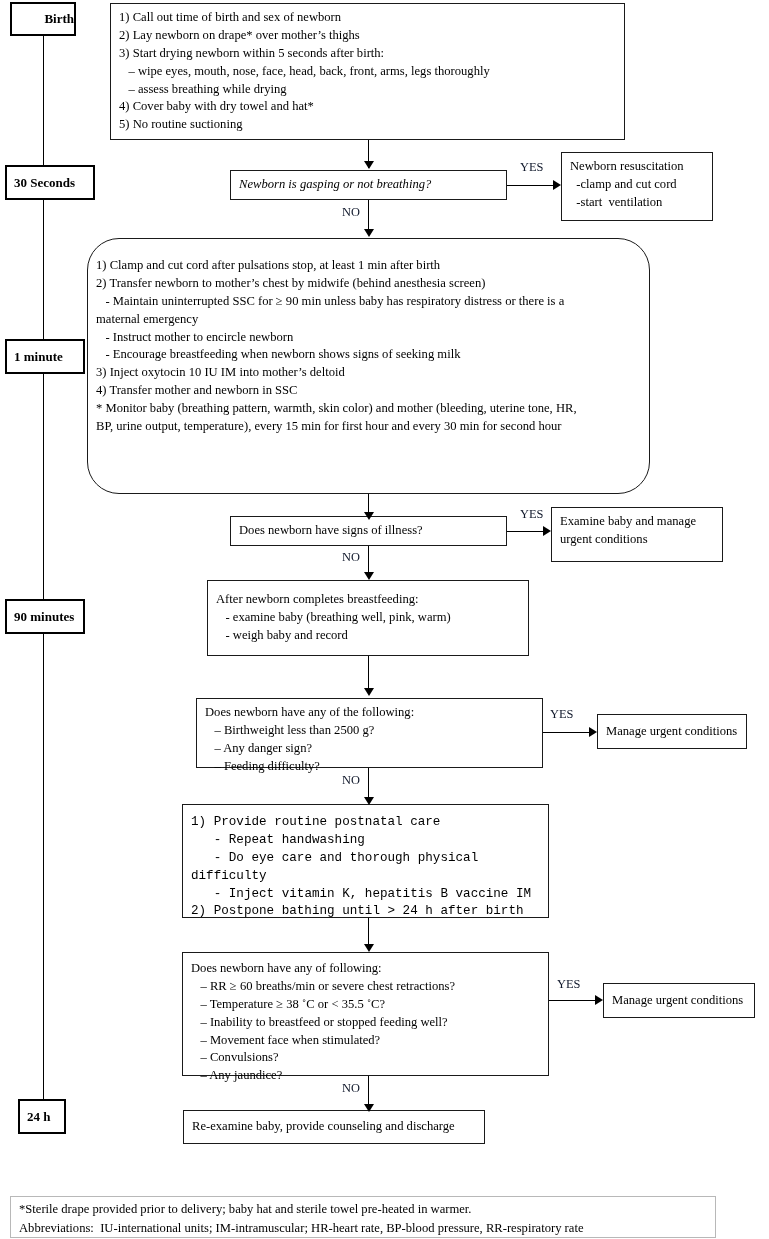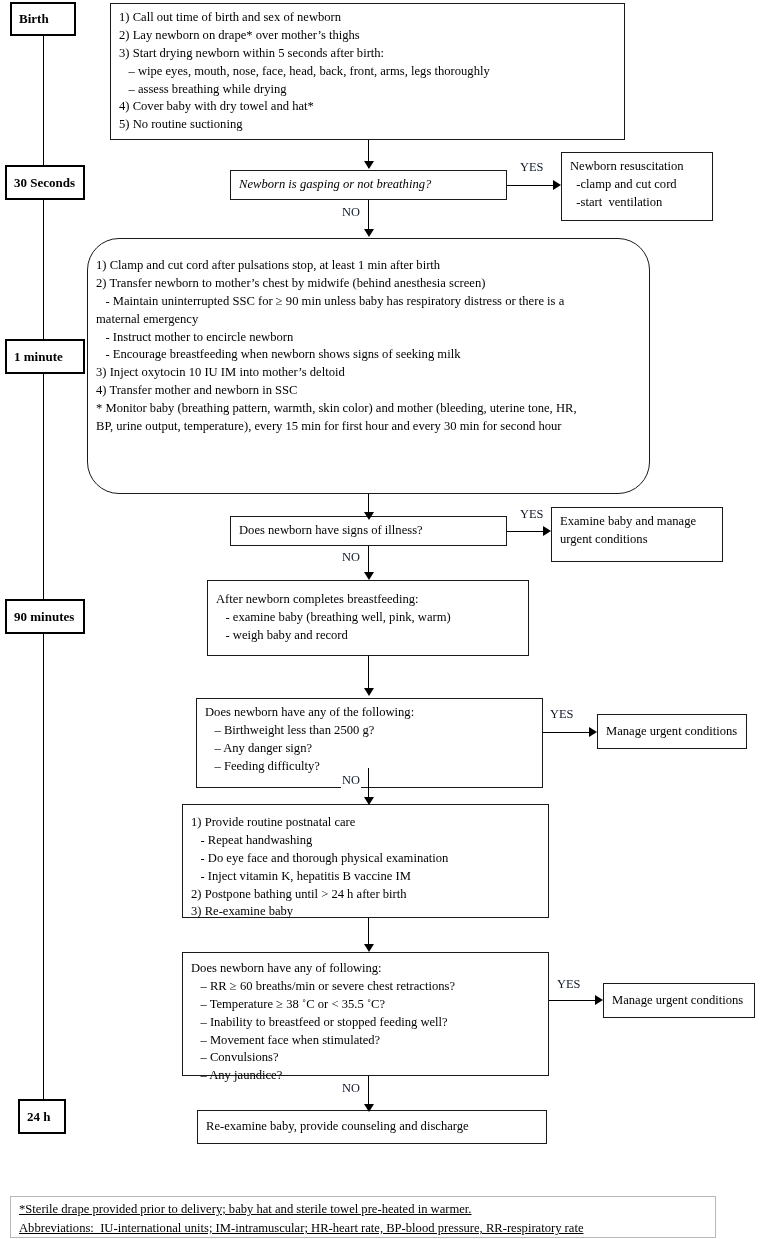--- a/index.html
+++ b/index.html
@@ -96,36 +96,35 @@
     padding-left: 8px;
   }
   .footnote {
     position: absolute;
     box-sizing: border-box;
     border: 1px solid #b8b8b8;
     background: #fff;
     font-size: 12.6px;
     line-height: 1.5;
     padding: 3px 6px 4px 8px;
-    text-decoration: underline;
   }
   .footnote .ln { display: block; white-space: pre-wrap; }
 </style>
 </head>
 <body>
 
 <div id="page">
 
   <div class="vline" style="left:43px; top:36px; height:1090px;"></div>
 
-  <div class="timebox" style="left:10px; top:2px; width:66px; height:34px;">
+  <div class="timebox" style="left:10px; top:2px; width:66px; height:34px;justify-content:flex-end;">
     <span>Birth</span>
   </div>
 
-  <div class="timebox" style="left:5px; top:165px; width:80px; height:35px;text-align:right;">
+  <div class="timebox" style="left:5px; top:165px; width:90px; height:35px;text-align:right;">
     <span>30 Seconds</span>
   </div>
 
   <div class="timebox" style="left:5px; top:339px; width:80px; height:35px;">
     <span>1 minute</span>
   </div>
 
   <div class="timebox" style="left:5px; top:599px; width:80px; height:35px;">
     <span>90 minutes</span>
   </div>
@@ -218,21 +217,21 @@
     <div class="pad line-list" style="padding-top:10px;">
       <span class="ln">After newborn completes breastfeeding:</span>
       <span class="ln">   - examine baby (breathing well, pink, warm)</span>
       <span class="ln">   - weigh baby and record</span>
     </div>
   </div>
 
   <div class="vline" style="left:368px; top:656px; height:36px;"></div>
   <div class="arrow-down" style="left:364px; top:688px;"></div>
 
-  <div class="box" style="left:196px; top:698px; width:347px; height:90px;">
+  <div class="box" style="left:196px; top:698px; width:347px; height:70px;">
     <div class="pad line-list">
       <span class="ln">Does newborn have any of the following:</span>
       <span class="ln">   – Birthweight less than 2500 g?</span>
       <span class="ln">   – Any danger sign?</span>
       <span class="ln">   – Feeding difficulty?</span>
     </div>
   </div>
 
   <div class="hline" style="left:543px; top:732px; width:50px;"></div>
   <div class="arrow-right" style="left:589px; top:727px;"></div>
@@ -243,28 +242,27 @@
         <div class="inner">
       <span class="ln">Manage urgent conditions</span>
     </div>
       </div>
   </div>
 
   <div class="vline" style="left:368px; top:768px; height:32px;"></div>
   <div class="arrow-down" style="left:364px; top:797px;"></div>
   <div class="edgelabel" style="left:341px; top:773px;">NO</div>
 
-  <div class="box" style="left:182px; top:804px; width:367px; height:114px;">
+  <div class="box" style="left:182px; top:804px; width:367px; height:114px;font-family:Liberation Mono, monospace;">
     <div class="pad line-list" style="padding-top:9px;">
       <span class="ln">1) Provide routine postnatal care</span>
       <span class="ln">   - Repeat handwashing</span>
-      <span class="ln">   - Do eye face and thorough physical examination</span>
+      <span class="ln">   - Do eye care and thorough physical difficulty</span>
       <span class="ln">   - Inject vitamin K, hepatitis B vaccine IM</span>
       <span class="ln">2) Postpone bathing until &gt; 24 h after birth</span>
-      <span class="ln">3) Re-examine baby</span>
     </div>
   </div>
 
   <div class="vline" style="left:368px; top:918px; height:30px;"></div>
   <div class="arrow-down" style="left:364px; top:944px;"></div>
 
   <div class="box" style="left:182px; top:952px; width:367px; height:124px;">
     <div class="pad line-list" style="padding-top:7px;">
       <span class="ln">Does newborn have any of following:</span>
       <span class="ln">   – RR ≥ 60 breaths/min or severe chest retractions?</span>
@@ -285,21 +283,21 @@
         <div class="inner">
       <span class="ln">Manage urgent conditions</span>
     </div>
       </div>
   </div>
 
   <div class="vline" style="left:368px; top:1076px; height:32px;"></div>
   <div class="arrow-down" style="left:364px; top:1104px;"></div>
   <div class="edgelabel" style="left:341px; top:1081px;">NO</div>
 
-  <div class="box" style="left:183px; top:1110px; width:350px; height:34px;margin-left:14px;">
+  <div class="box" style="left:183px; top:1110px; width:302px; height:34px;">
     <div class="center-txt">
         <div class="inner">
       <span class="ln">Re-examine baby, provide counseling and discharge</span>
     </div>
       </div>
   </div>
 
   <div class="footnote" style="left:10px; top:1196px; width:706px; height:42px;">
     <span class="ln">*Sterile drape provided prior to delivery; baby hat and sterile towel pre-heated in warmer.</span>
     <span class="ln">Abbreviations:  IU-international units; IM-intramuscular; HR-heart rate, BP-blood pressure, RR-respiratory rate</span>

